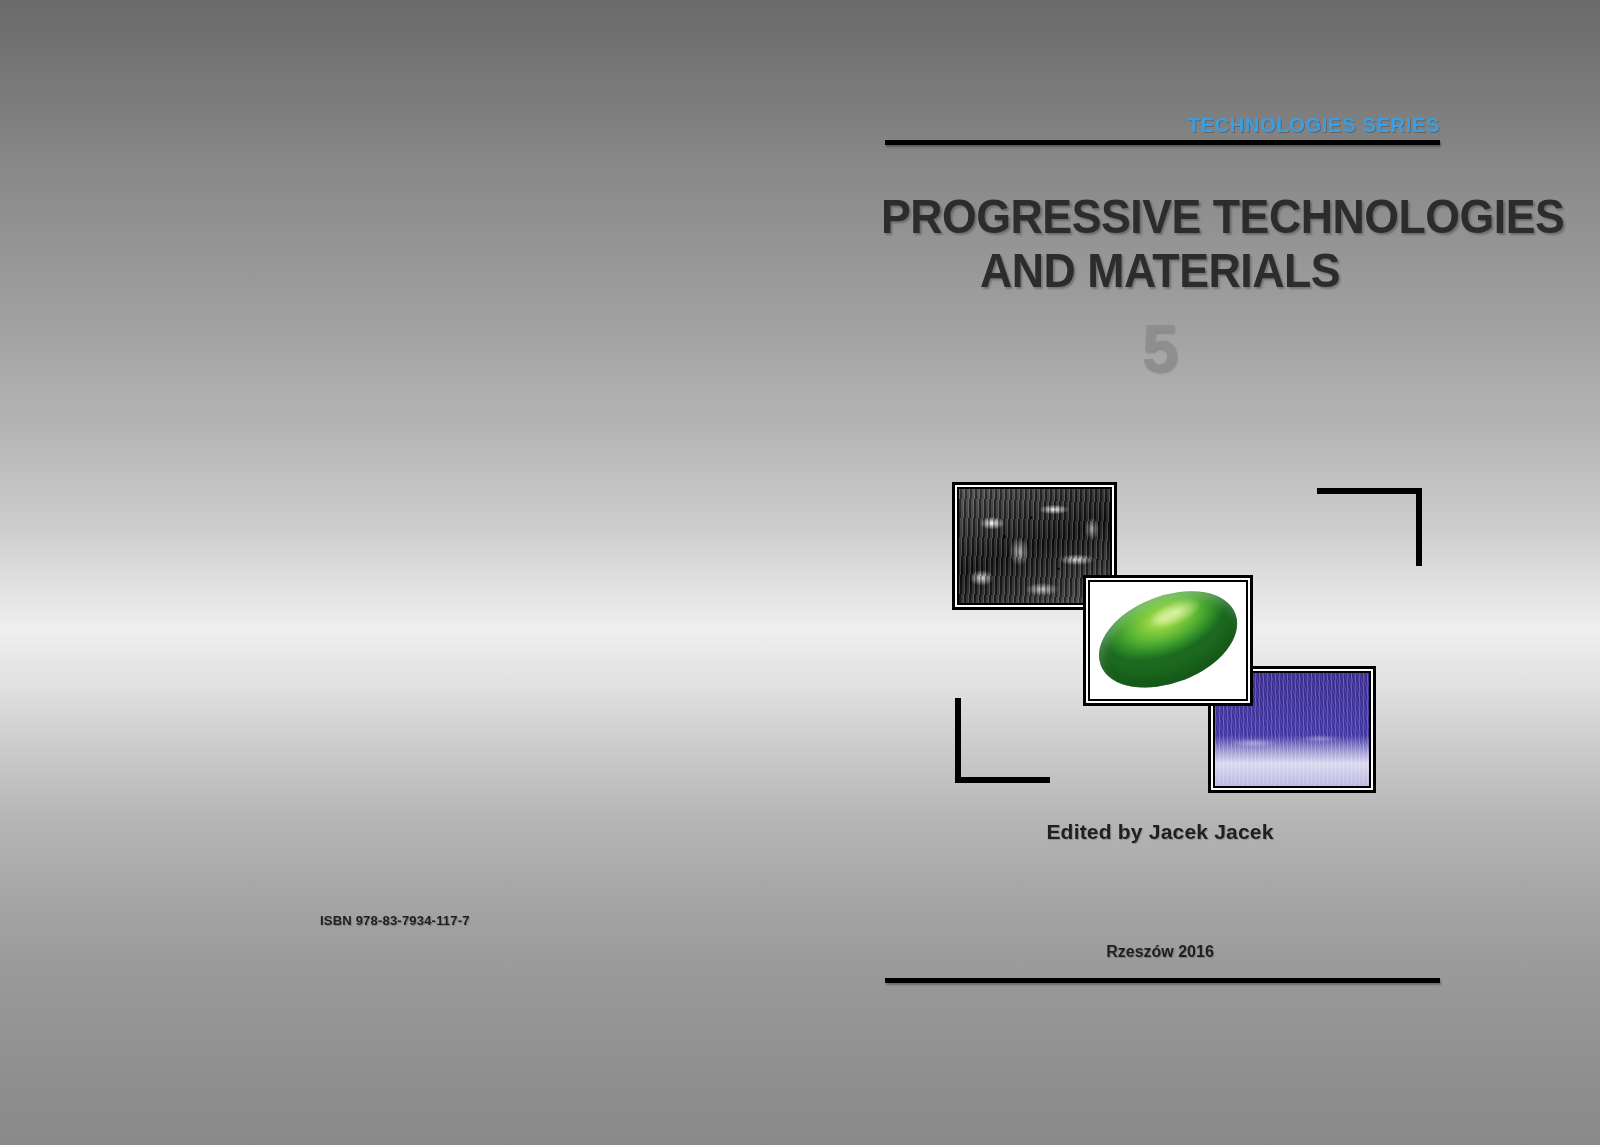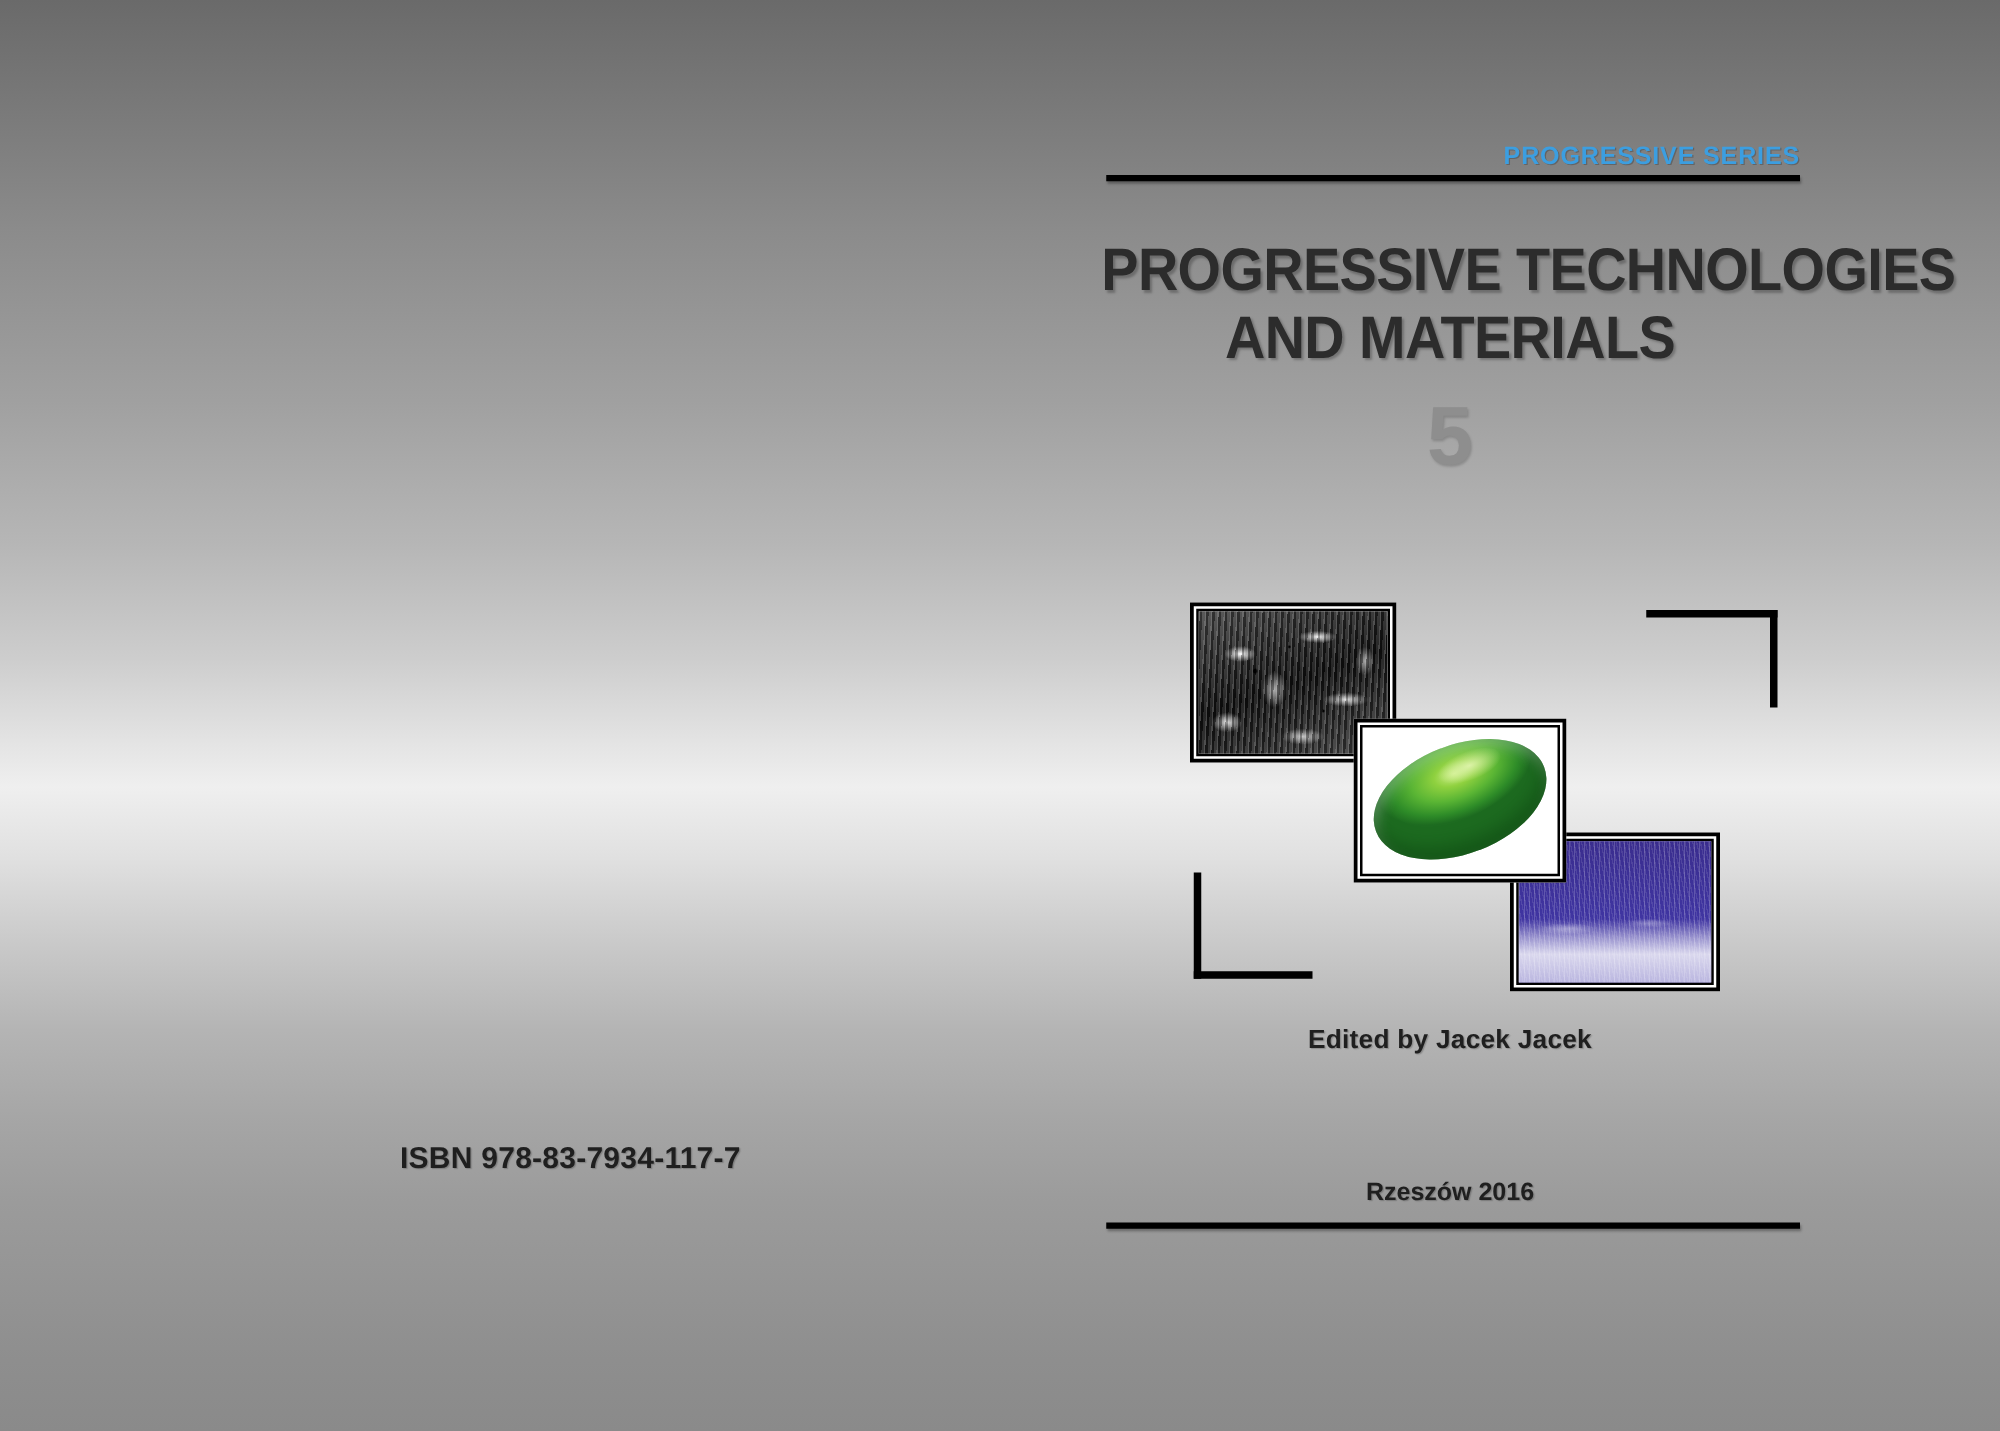--- a/index.html
+++ b/index.html
@@ -113,33 +113,33 @@
   }
 
   .place-year {
     position: absolute;
     left: 0px;
     top: 943px;
     width: 600px;
     text-align: center;
     font-family: "Liberation Sans Narrow", "Liberation Sans", sans-serif;
     font-weight: bold;
-    font-size: 20px;
+    font-size: 16px;
     color: #1f1f1f;
     text-shadow: 1px 1px 1px rgba(0,0,0,0.22);
   }
 
   
   .isbn {
     position: absolute;
     left: 320px;
     top: 913px;
     font-family: "Liberation Sans Narrow", "Liberation Sans", sans-serif;
     font-weight: bold;
-    font-size: 24px;
+    font-size: 13px;
     letter-spacing: 0.2px;
     color: #1f1f1f;
     text-shadow: 1px 1px 1px rgba(0,0,0,0.22);
     white-space: nowrap;
   }
 
   
   #collage {
     position: absolute;
     left: 80px;   
@@ -257,21 +257,21 @@
 </style>
 </head>
 <body>
 
 <div id="cover">
 
   <div class="isbn">ISBN 978-83-7934-117-7</div>
 
   <div id="front">
 
-    <div class="series-label">PROGRESSIVE SERIES</div>
+    <div class="series-label">TECHNOLOGIES SERIES</div>
 
     <div class="rule rule-top"></div>
 
     <div class="title">
       <span class="title-line">PROGRESSIVE TECHNOLOGIES</span>
       <span class="title-line">AND MATERIALS</span>
     </div>
 
     <div class="volume">5</div>
 

